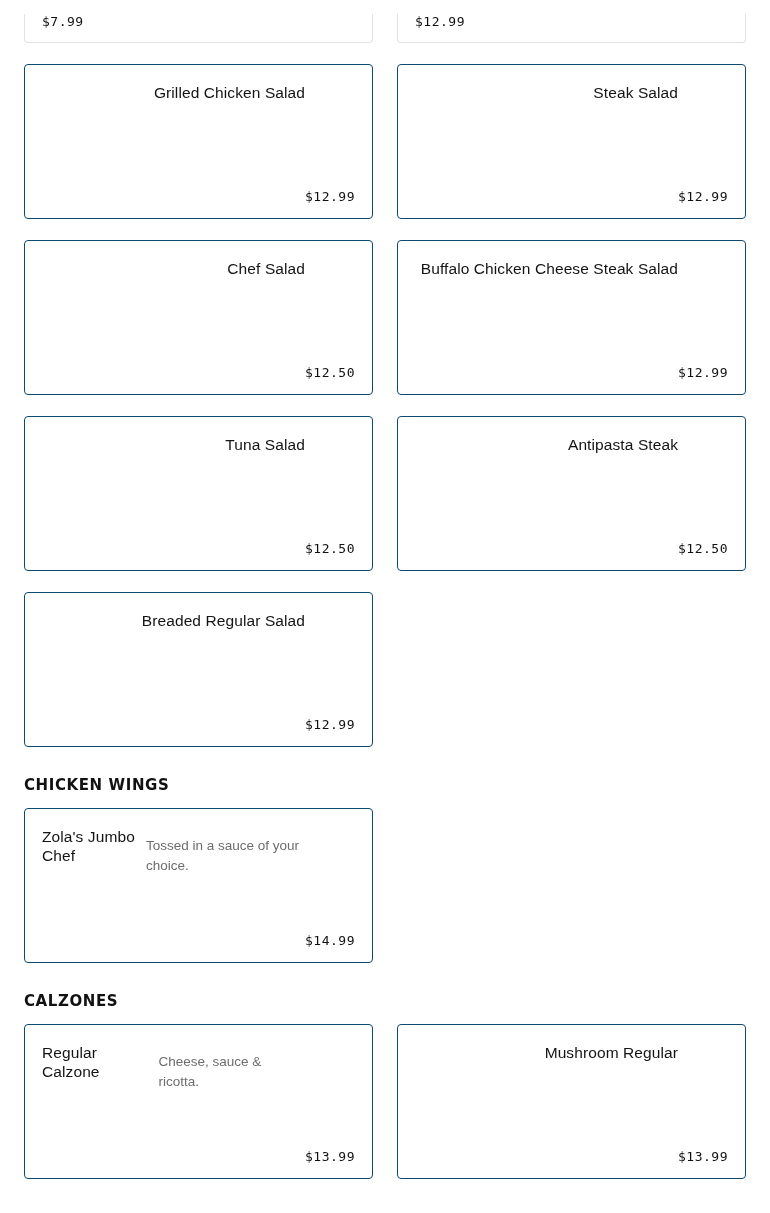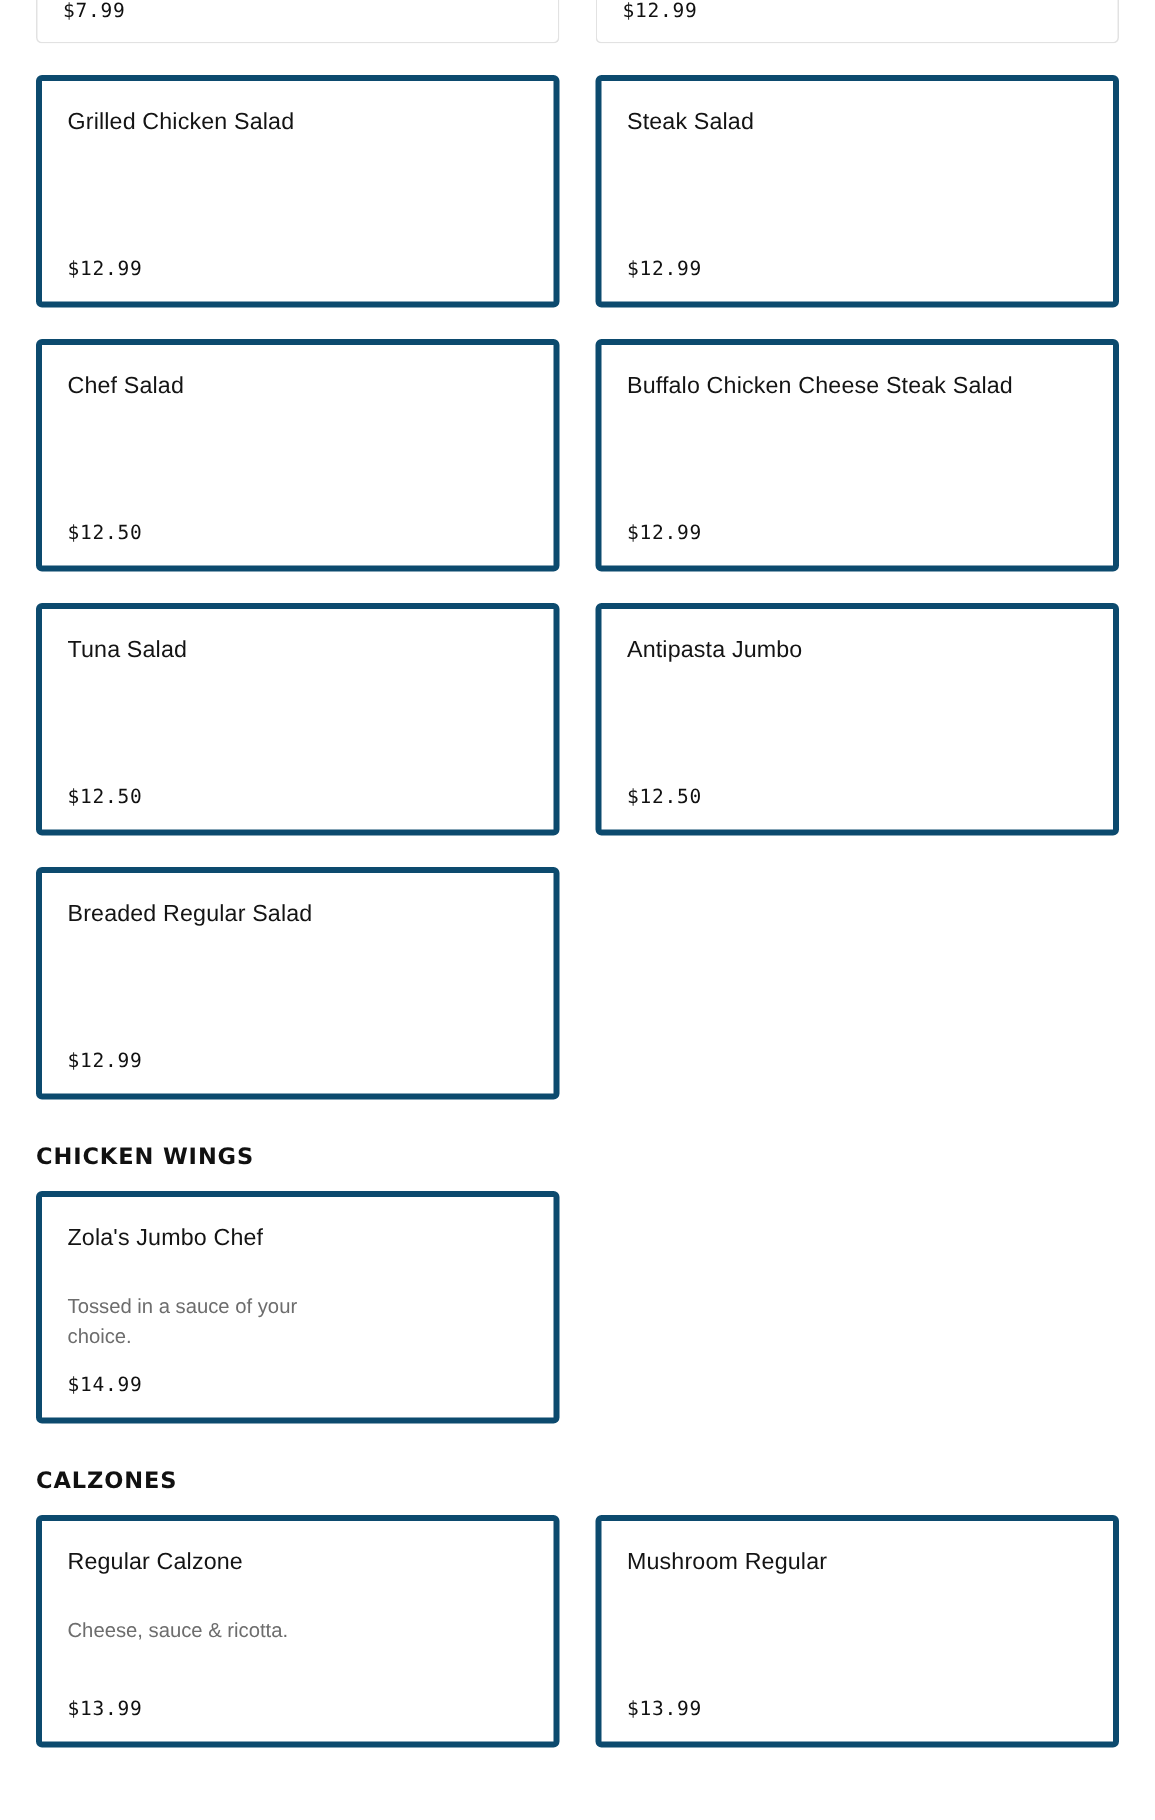--- a/index.html
+++ b/index.html
@@ -9,49 +9,49 @@
     font-family: "Liberation Sans", sans-serif;
     color: #1a1a1a;
   }
   body {
     width: 770px;
     min-height: 1213px;
     overflow: hidden;
   }
   .page {
     width: 770px;
-    padding: 0 24px;
+    padding: 14px 24px;
   }
   
   .grid {
     display: grid;
     grid-template-columns: 349px 349px;
     column-gap: 24px;
     row-gap: 21px;
   }
   .card {
-    border: 4px solid #0c4a6e;
+    border: 1px solid #0c4a6e;
     border-radius: 4px;
     background: #fff;
     padding: 18px 17px 14px 17px;
     min-height: 155px;
     display: flex;
-    flex-direction: column;
-    justify-content: space-between;
+    flex-direction: row;
+    justify-content: flex-end;
     position: relative;
   }
   .card-title {
     font-size: 15.5px;
     font-weight: 400;
     line-height: 1.25;
     color: #141414;
     letter-spacing: 0.1px;
   }
   .card-desc {
-    margin-top: 26px;
+    margin-top: 9px;
     font-size: 13.5px;
     line-height: 1.45;
     color: #6d6d6d;
     max-width: 185px;
   }
   .card-price {
     margin-top: auto;
     font-family: "DejaVu Sans Mono", monospace;
     font-size: 13px;
     letter-spacing: 0.5px;
@@ -120,21 +120,21 @@
     </div>
     <div class="card">
       <div class="card-title">Buffalo Chicken Cheese Steak Salad</div>
       <div class="card-price">$12.99</div>
     </div>
     <div class="card">
       <div class="card-title">Tuna Salad</div>
       <div class="card-price">$12.50</div>
     </div>
     <div class="card">
-      <div class="card-title">Antipasta Jumbo</div>
+      <div class="card-title">Antipasta Steak</div>
       <div class="card-price">$12.50</div>
     </div>
     <div class="card">
       <div class="card-title">Breaded Regular Salad</div>
       <div class="card-price">$12.99</div>
     </div>
   </div>
 
   <div class="section-heading">CHICKEN WINGS</div>
   <div class="grid">

